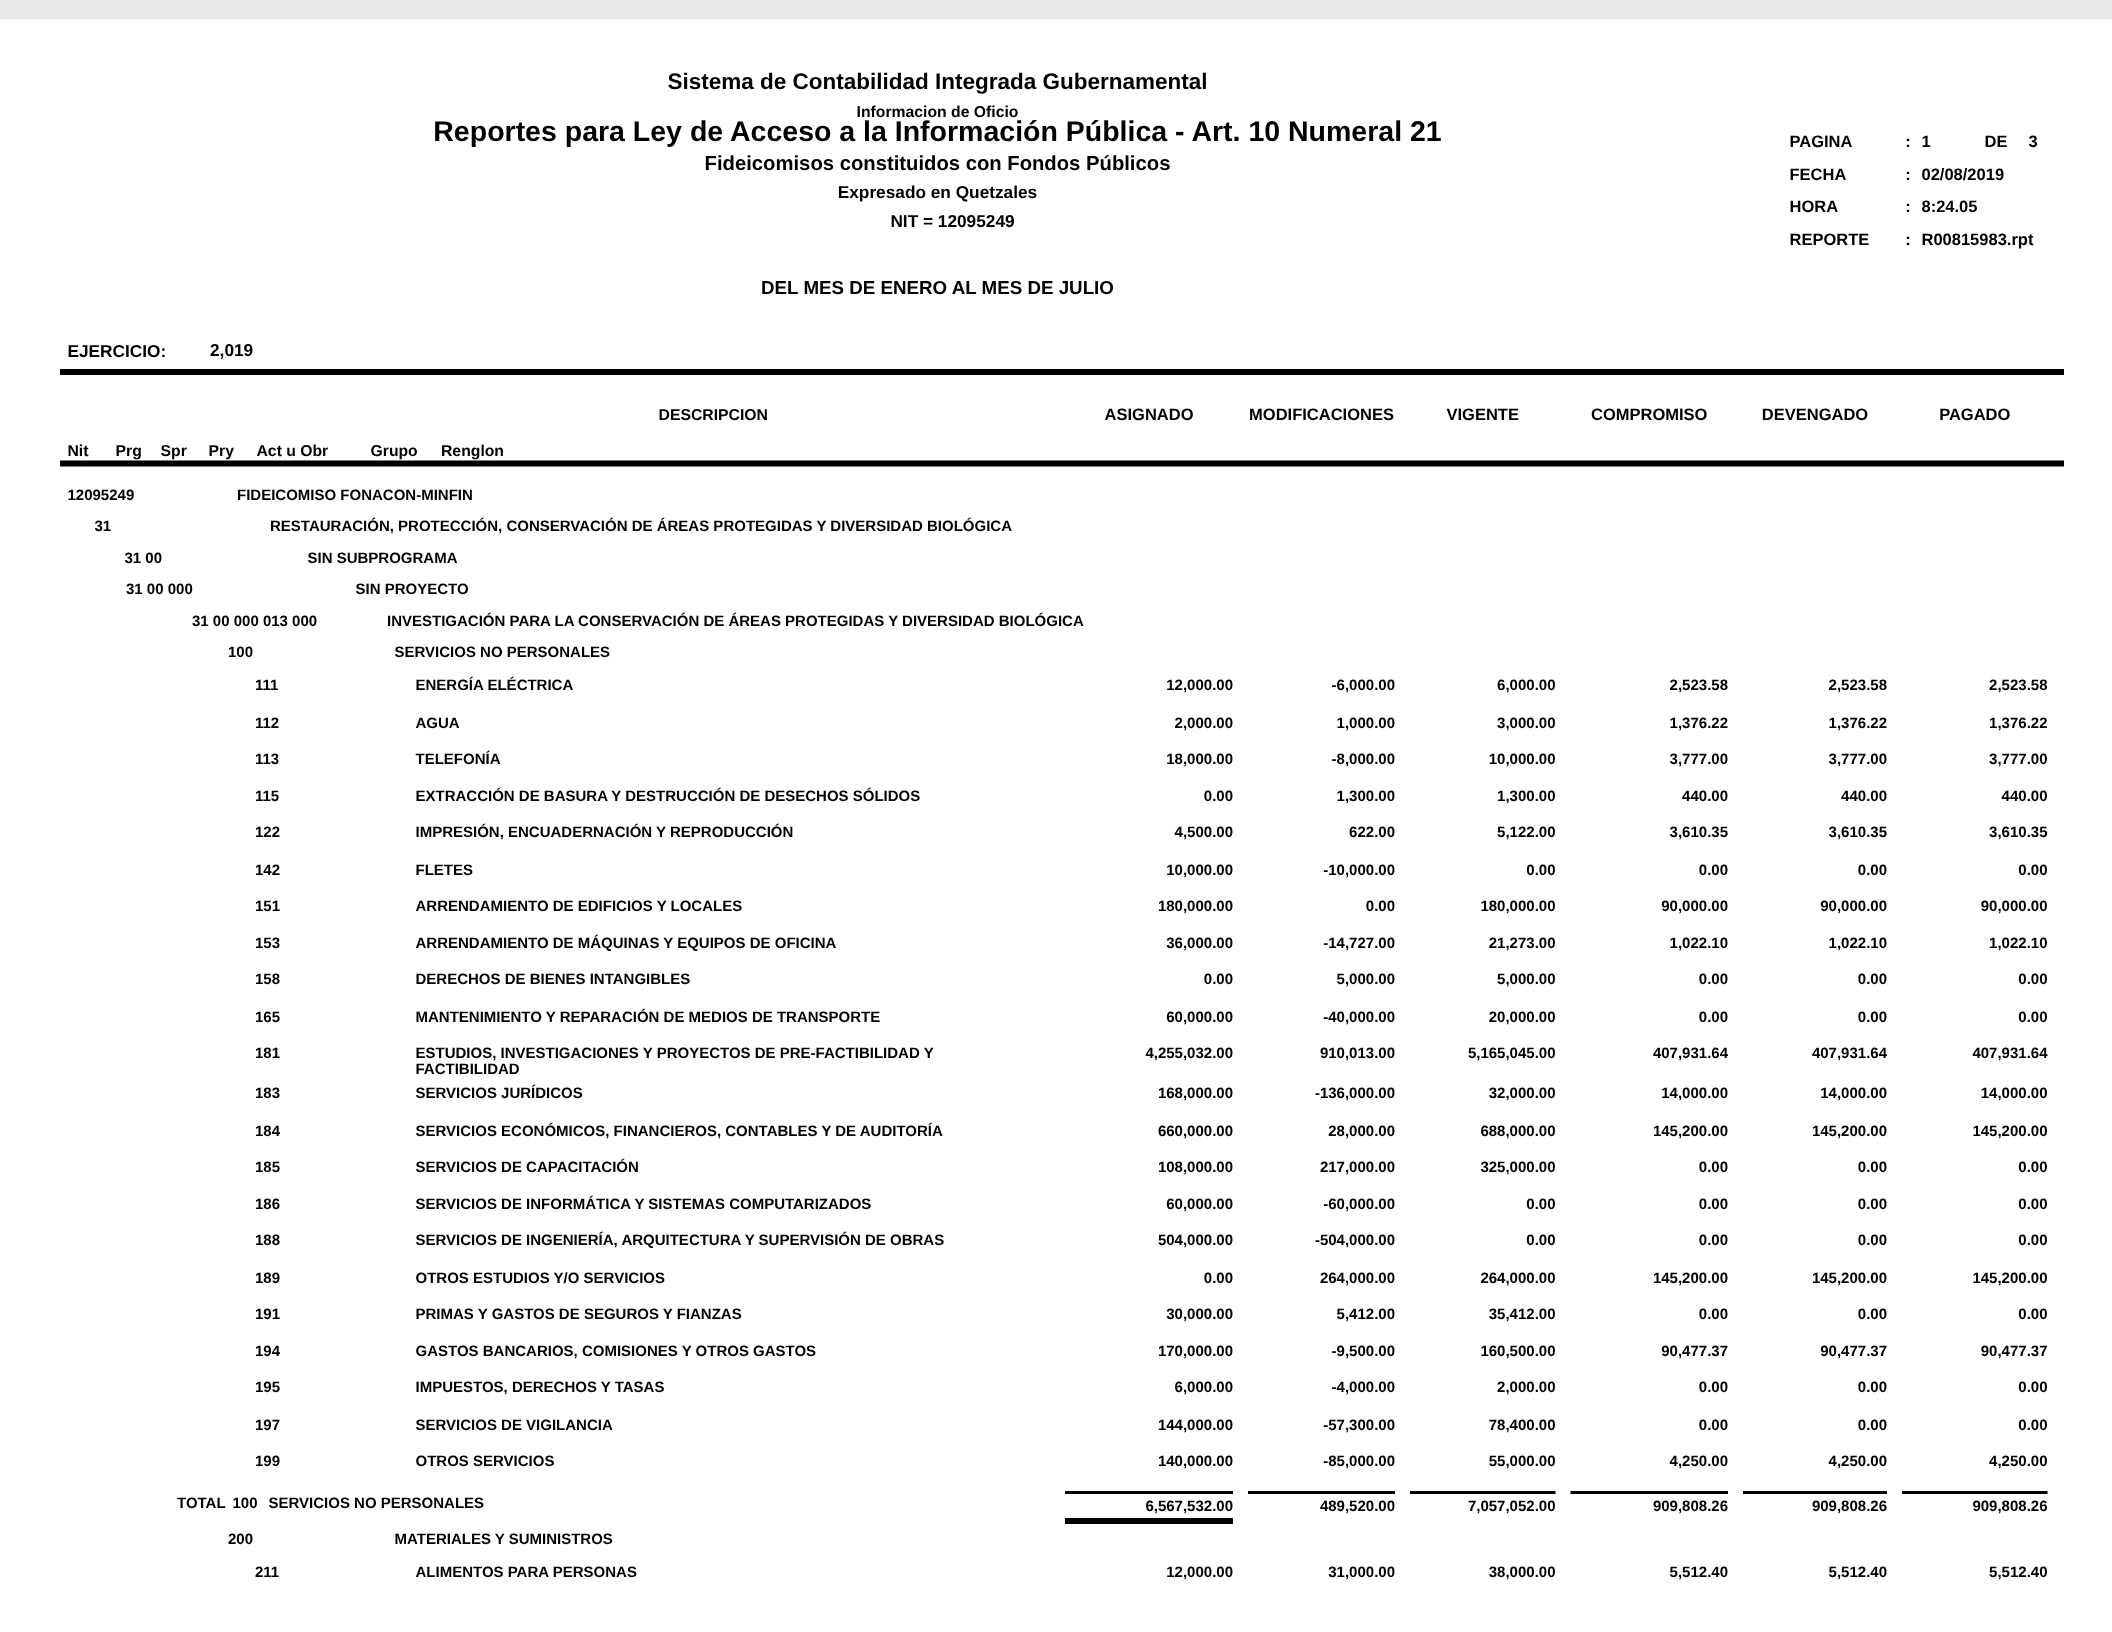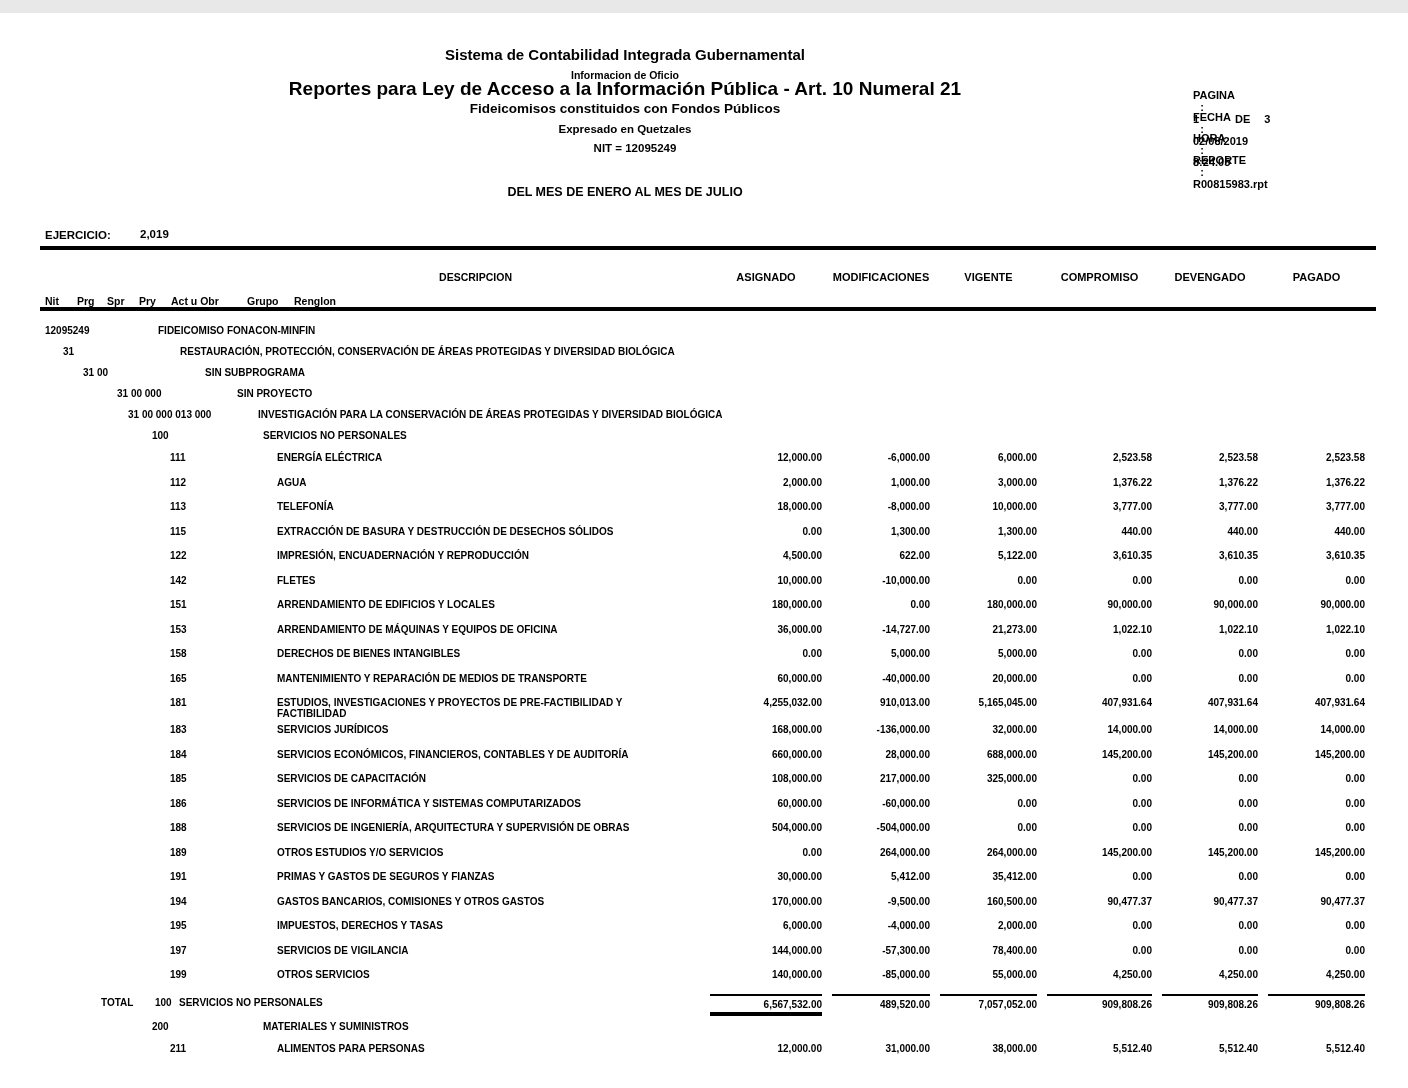--- a/index.html
+++ b/index.html
@@ -13,21 +13,21 @@
   .hdr-center { position:absolute; left:0; top:0; width:1250px; text-align:center; }
   .t1 { position:absolute; top:33px;  width:100%; font-size:15px; }
   .ts { position:absolute; top:56px;  width:100%; font-size:10.5px; }
   .t2 { position:absolute; top:65px;  width:100%; font-size:19px; }
   .t3 { position:absolute; top:88px;  width:100%; font-size:13.5px; }
   .t4 { position:absolute; top:110px; width:100%; font-size:11.5px; }
   .t5 { position:absolute; top:129px; width:100%; font-size:11.5px;padding-left:20px; }
   .t6 { position:absolute; top:172px; width:100%; font-size:12.5px; }
   
   .info { position:absolute; left:1193px; top:76px; font-size:11px; width:200px; }
-  .info-row { display:flex; height:21.5px; align-items:flex-start;flex-direction:column; }
+  .info-row { display:flex; height:21.5px; align-items:flex-start; }
   .info-lbl { width:70px; }
   .info-sep { width:18px; text-align:center; }
   .info-val { white-space:nowrap; }
   .pg-cur { display:inline-block; min-width:10px; }
   .pg-de  { display:inline-block; margin-left:32px; }
   .pg-tot { display:inline-block; margin-left:14px; }
   
   .ejercicio-lbl { position:absolute; left:45px;  top:216px; font-size:11.5px; }
   .ejercicio-val { position:absolute; left:140px; top:215px; font-size:11.5px; }
   .rule { position:absolute; left:40px; width:1336px; height:4px; background:#000; }
@@ -51,25 +51,25 @@
                grid-template-columns:112px 98px 97px 105px 96px 97px; column-gap:10px; }
   .row .nums span { text-align:right; white-space:nowrap; }
   .type-hier   { height:21px; }
   .type-grupo  { height:22px; }
   .type-renglon{ height:24.5px; }
   .type-renglon.tall { height:27px; }
   .type-total  { height:27px; padding-top:1px; }
   .lvl0 .code{left:45px}  .lvl0 .desc{left:158px}
   .lvl1 .code{left:63px}  .lvl1 .desc{left:180px}
   .lvl2 .code{left:83px}  .lvl2 .desc{left:205px}
-  .lvl3 .code{left:117px} .lvl3 .desc{left:237px}
+  .lvl3 .code{left:84px} .lvl3 .desc{left:237px}
   .lvl4 .code{left:128px} .lvl4 .desc{left:258px}
   .lvl5 .code{left:152px} .lvl5 .desc{left:263px}
   .lvl6 .code{left:170px} .lvl6 .desc{left:277px}
-  .type-total .total-label{position:absolute; left:101px; top:3px;}
+  .type-total .total-label{position:absolute; left:118px; top:3px;}
   .type-total .code{left:155px; top:3px;}
   .type-total .desc{left:179px; top:3px;}
   .type-total .nums span { border-top:2px solid #000; padding-top:3px; }
   .type-total .nums span:first-child { border-bottom:4px solid #000; padding-bottom:2px; }
 </style>
 </head>
 <body>
 
 <div class="page">
 

